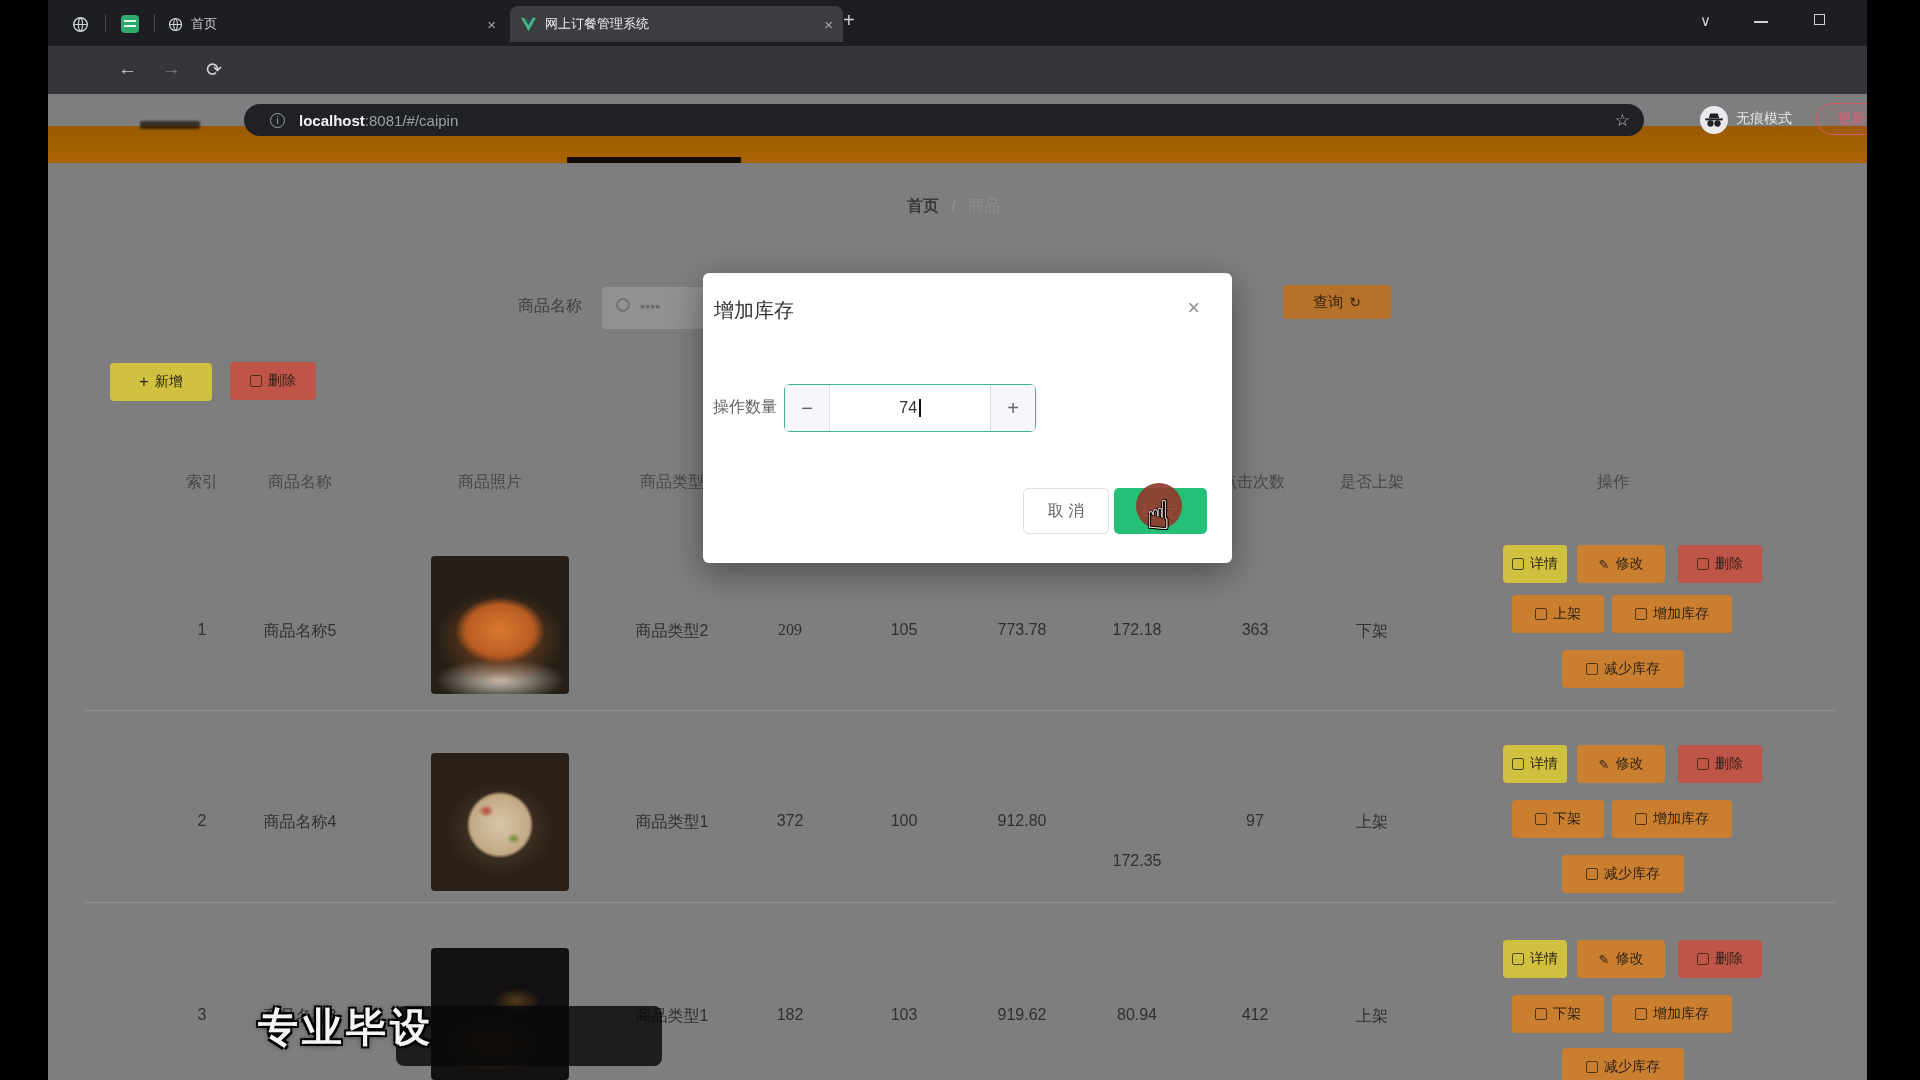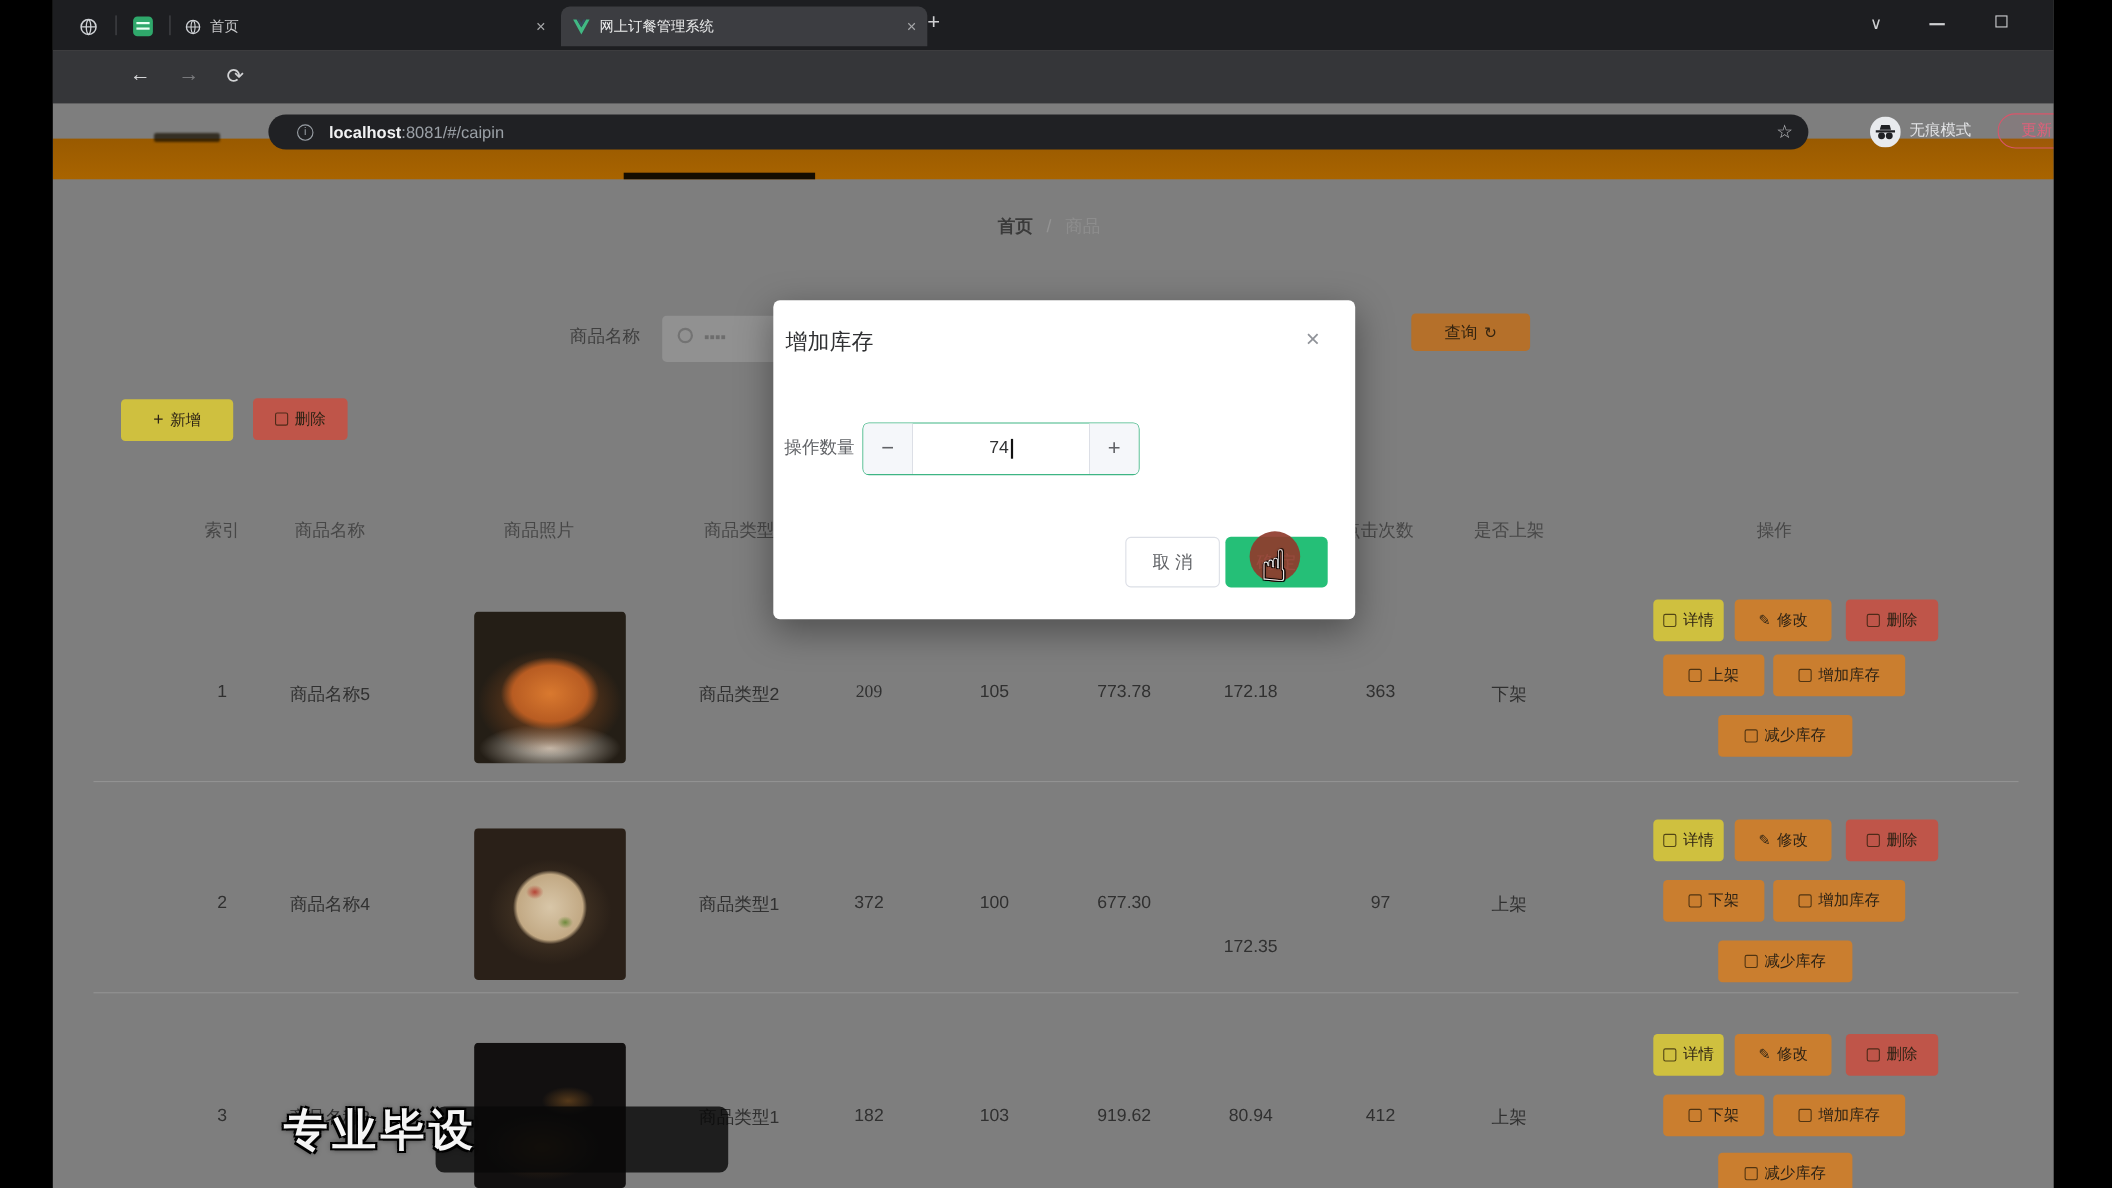--- a/index.html
+++ b/index.html
@@ -202,21 +202,21 @@
     <div class="cell" style="left:202px;top:812px;">2</div>
     <div class="cell" style="left:300px;top:812px;">商品名称4</div>
     <div class="img" style="top:753px;background:
       radial-gradient(10px 8px at 40% 42%, #b54435 0%, rgba(0,0,0,0) 80%),
       radial-gradient(9px 7px at 60% 62%, #6f8a3c 0%, rgba(0,0,0,0) 80%),
       radial-gradient(48px 48px at 50% 52%, #d8c6a8 0%, #c2a984 62%, rgba(0,0,0,0) 70%),
       radial-gradient(70px 60px at 50% 55%, #54412c 0%, rgba(0,0,0,0) 80%),#2a2018;"></div>
     <div class="cell" style="left:672px;top:812px;">商品类型1</div>
     <div class="cell" style="left:790px;top:812px;">372</div>
     <div class="cell" style="left:904px;top:812px;">100</div>
-    <div class="cell" style="left:1022px;top:812px;">677.30</div>
+    <div class="cell" style="left:1022px;top:812px;">912.80</div>
     <div class="cell" style="left:1137px;top:852px;">172.35</div>
     <div class="cell" style="left:1255px;top:812px;">97</div>
     <div class="cell" style="left:1372px;top:812px;">上架</div>
     <div class="b yel" style="left:1503px;top:745px;width:64px;">
         <span class="ic"></span>
         <span>详情</span>
       </div>
     <div class="b org" style="left:1577px;top:745px;width:88px;">
         <span style="font-size:13px;">✎</span>
         <span>修改</span>

